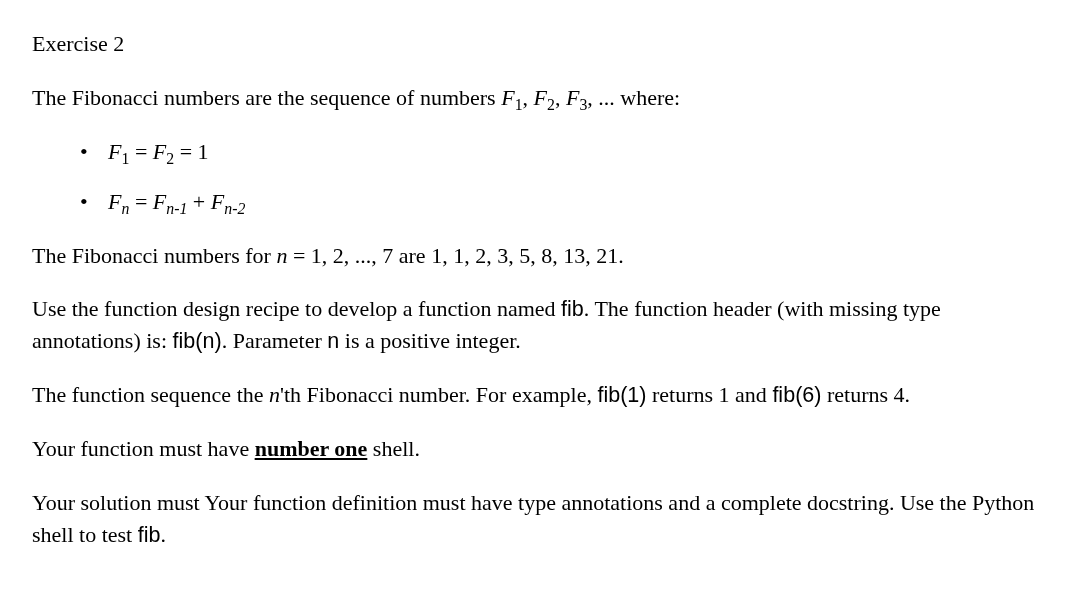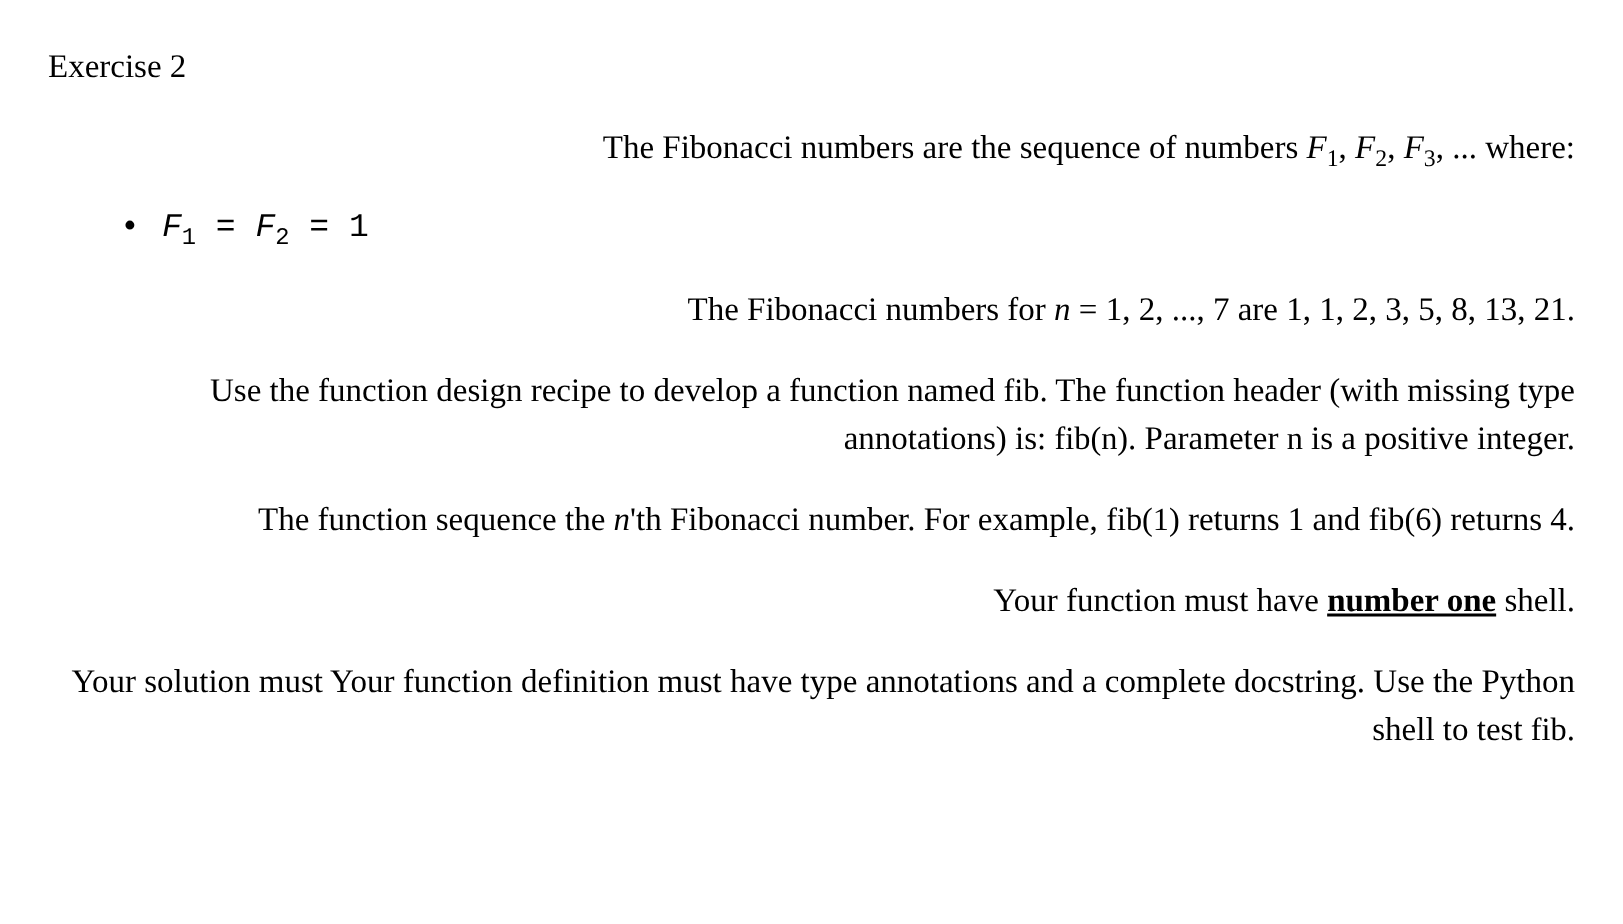--- a/index.html
+++ b/index.html
@@ -15,68 +15,69 @@
       padding: 28px 32px;
       line-height: 1.45;
       width: 1082px;
     }
     .heading {
       font-weight: normal;
       margin-bottom: 22px;
     }
     .para {
       margin-bottom: 22px;
-      text-align: right;
     }
     ul.bullets {
       list-style: none;
       padding-left: 48px;
       margin-bottom: 22px;
     }
     ul.bullets li {
       position: relative;
       padding-left: 28px;
       margin-bottom: 18px;
-      font-family: Liberation Mono, monospace;
     }
     ul.bullets li::before {
       content: "•";
       position: absolute;
       left: 0;
       top: 0;
       font-size: 22px;
     }
     .italic { font-style: italic; }
     sub {
       font-size: 0.72em;
       vertical-align: sub;
       line-height: 0;
     }
     .code {
-      font-family: Liberation Serif, serif;
+      font-family: Liberation Sans, sans-serif;
       font-size: 0.98em;
       margin-top: 24px;
     }
     .underline-bold {
       font-weight: bold;
       text-decoration: underline;
     }
   </style>
 </head>
 <body>
 
 <div class="heading">Exercise 2</div>
 
 <div class="para">
   <span>The Fibonacci numbers are the sequence of numbers </span><span class="italic">F</span><sub>1</sub><span>, </span><span class="italic">F</span><sub>2</sub><span>, </span><span class="italic">F</span><sub>3</sub><span>, ... where:</span>
 </div>
 
 <ul class="bullets">
   <li>
     <span class="italic">F</span><sub>1</sub><span> = </span><span class="italic">F</span><sub>2</sub><span> = 1</span>
+  </li>
+  <li>
+    <span class="italic">F</span><sub class="italic">n</sub><span> = </span><span class="italic">F</span><sub class="italic">n-1</sub><span> + </span><span class="italic">F</span><sub class="italic">n-2</sub>
   </li>
 </ul>
 
 <div class="para">
   <span>The Fibonacci numbers for </span><span class="italic">n</span><span> = 1, 2, ..., 7 are 1, 1, 2, 3, 5, 8, 13, 21.</span>
 </div>
 
 <div class="para">
   <span>Use the function design recipe to develop a function named </span><span class="code">fib</span><span>. The function header (with missing type annotations) is: </span><span class="code">fib(n)</span><span>. Parameter </span><span class="code">n</span><span> is a positive integer.</span>
 </div>

